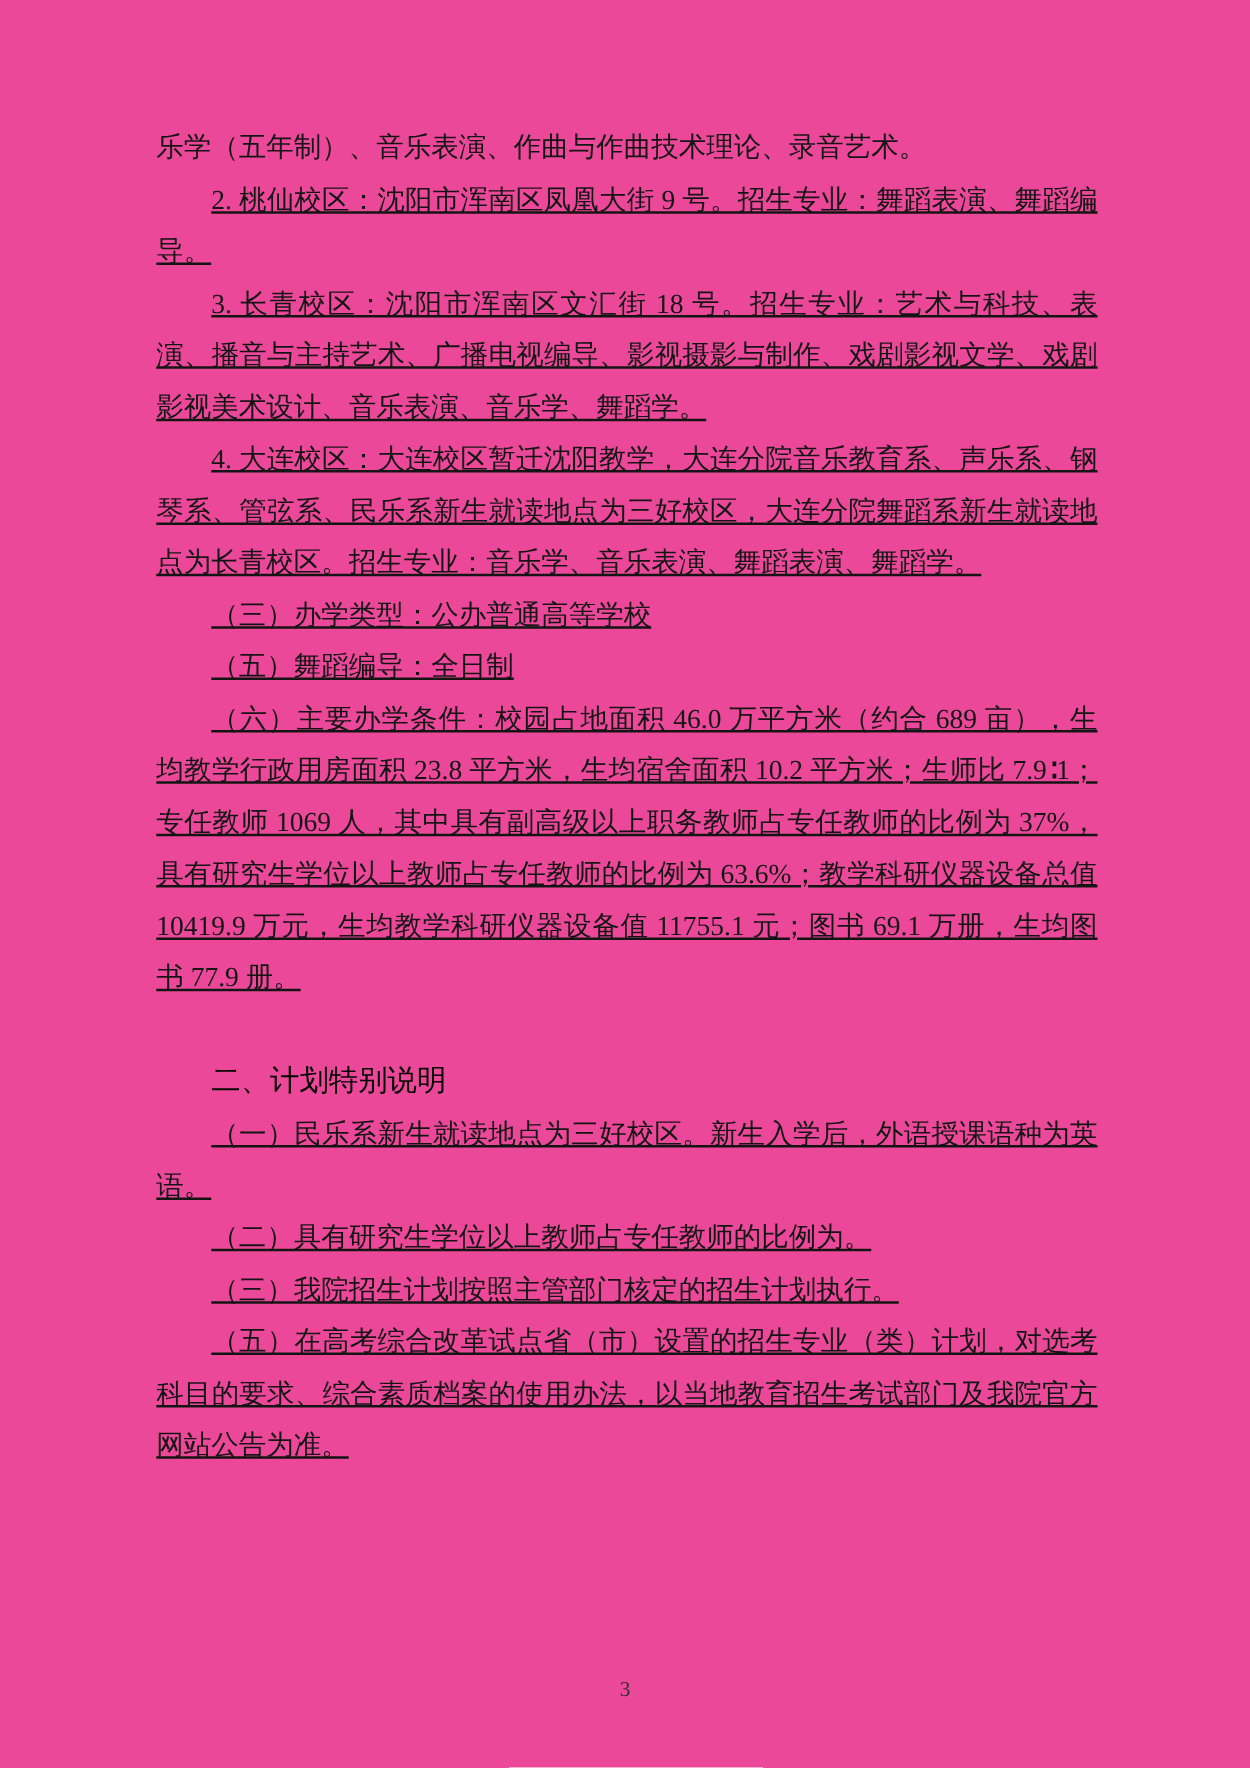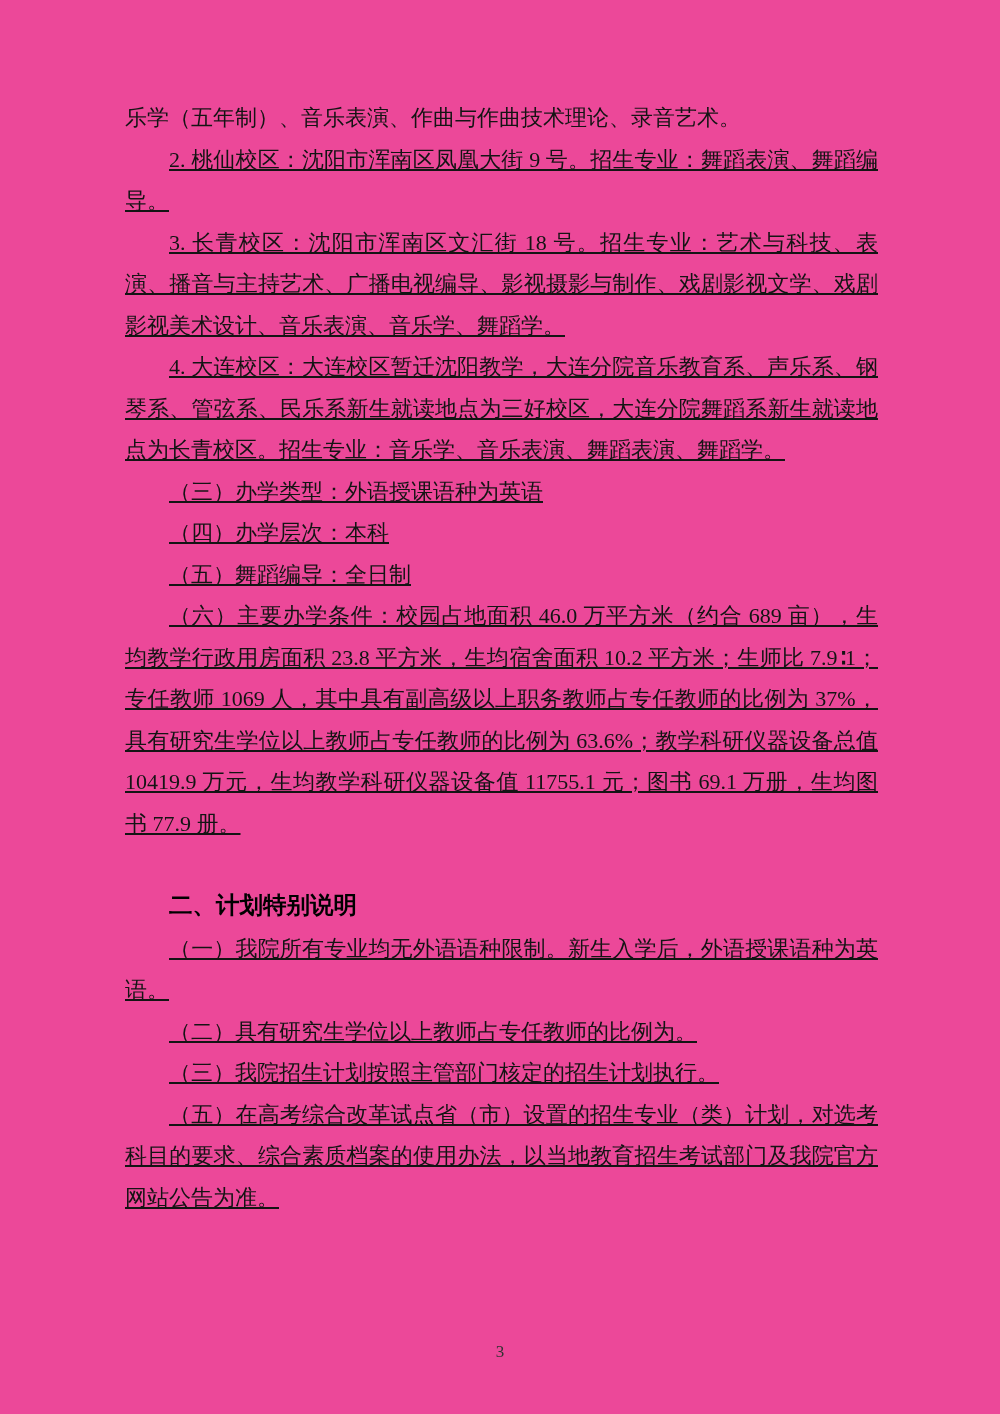--- a/index.html
+++ b/index.html
@@ -28,21 +28,21 @@
   }
   .para {
     margin: 0;
   }
   .para.indent {
     text-indent: 44px;
     text-decoration: underline;
   }
   .section-heading {
     font-family: "Liberation Sans", "DejaVu Sans", sans-serif;
-    font-weight: bold;
+    font-weight: normal;
     font-size: 23.5px;
     line-height: 41.5px;
     color: #000000;
     margin: 41px 0 1px 0;
     text-indent: 44px;
     text-align: left;
   }
   .footer {
     position: absolute;
     top: 1342px;
@@ -56,24 +56,23 @@
 </style>
 </head>
 <body>
 
 <div class="page">
   <div class="content">
     <p class="para">乐学（五年制）、音乐表演、作曲与作曲技术理论、录音艺术。</p>
     <p class="para indent">2. 桃仙校区：沈阳市浑南区凤凰大街 9 号。招生专业：舞蹈表演、舞蹈编导。</p>
     <p class="para indent">3. 长青校区：沈阳市浑南区文汇街 18 号。招生专业：艺术与科技、表演、播音与主持艺术、广播电视编导、影视摄影与制作、戏剧影视文学、戏剧影视美术设计、音乐表演、音乐学、舞蹈学。</p>
     <p class="para indent">4. 大连校区：大连校区暂迁沈阳教学，大连分院音乐教育系、声乐系、钢琴系、管弦系、民乐系新生就读地点为三好校区，大连分院舞蹈系新生就读地点为长青校区。招生专业：音乐学、音乐表演、舞蹈表演、舞蹈学。</p>
-    <p class="para indent">（三）办学类型：外语授课语种为英语</p>
-    <p class="para indent">（四）办学层次：本科</p>
+    <p class="para indent">（三）办学类型：公办普通高等学校</p>
     <p class="para indent">（五）舞蹈编导：全日制</p>
     <p class="para indent">（六）主要办学条件：校园占地面积 46.0 万平方米（约合 689 亩），生均教学行政用房面积 23.8 平方米，生均宿舍面积 10.2 平方米；生师比 7.9∶1；专任教师 1069 人，其中具有副高级以上职务教师占专任教师的比例为 37%，具有研究生学位以上教师占专任教师的比例为 63.6%；教学科研仪器设备总值 10419.9 万元，生均教学科研仪器设备值 11755.1 元；图书 69.1 万册，生均图书 77.9 册。</p>
     <h2 class="section-heading">二、计划特别说明</h2>
-    <p class="para indent">（一）我院所有专业均无外语语种限制。新生入学后，外语授课语种为英语。</p>
+    <p class="para indent">（一）民乐系新生就读地点为三好校区。新生入学后，外语授课语种为英语。</p>
     <p class="para indent">（二）具有研究生学位以上教师占专任教师的比例为。</p>
     <p class="para indent">（三）我院招生计划按照主管部门核定的招生计划执行。</p>
     <p class="para indent">（五）在高考综合改革试点省（市）设置的招生专业（类）计划，对选考科目的要求、综合素质档案的使用办法，以当地教育招生考试部门及我院官方网站公告为准。</p>
   </div>
   <div class="footer">3</div>
 </div>
 
 </body></html>

